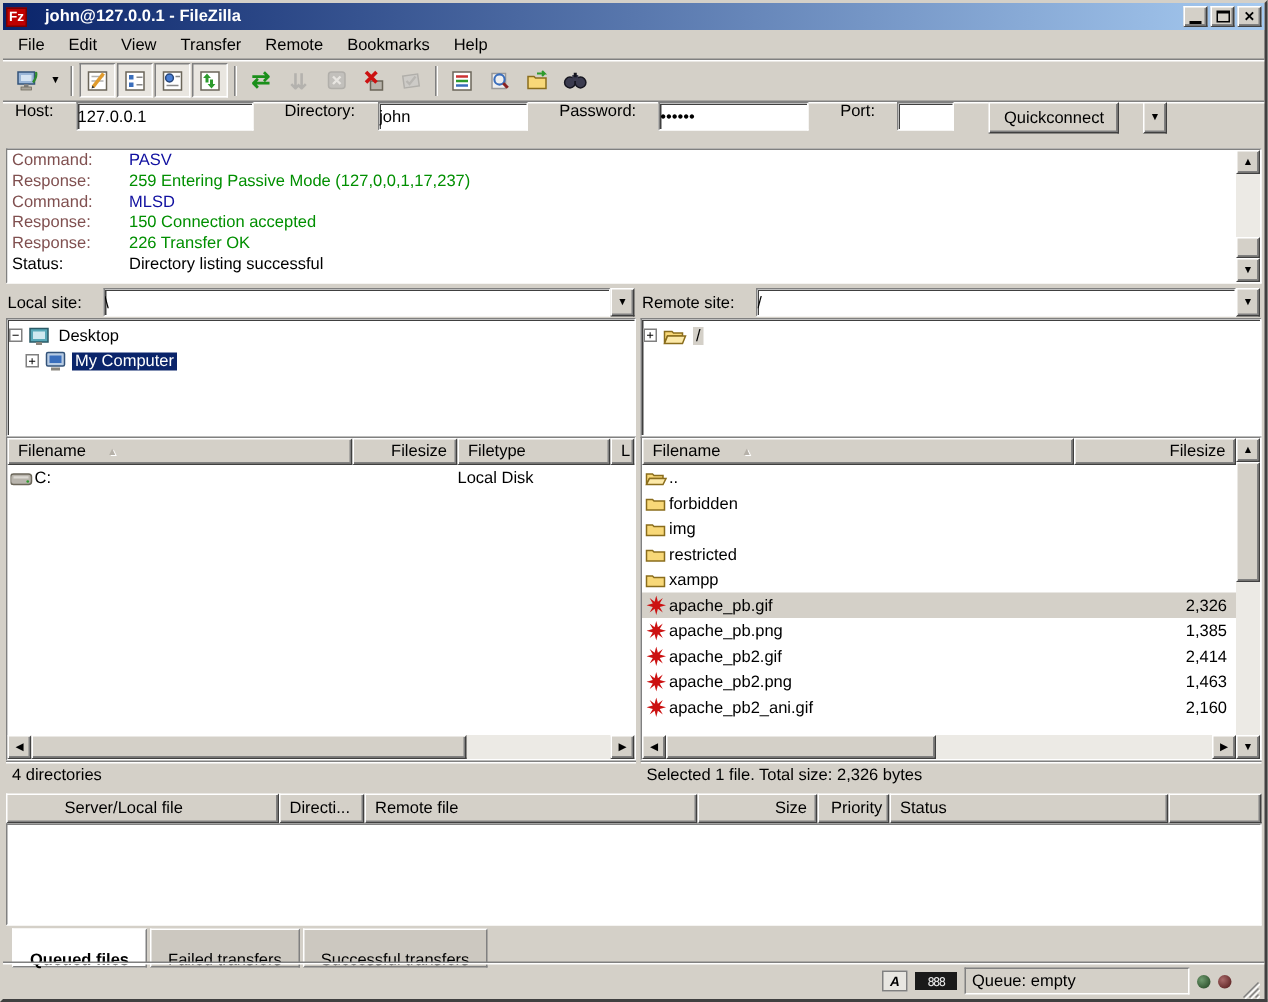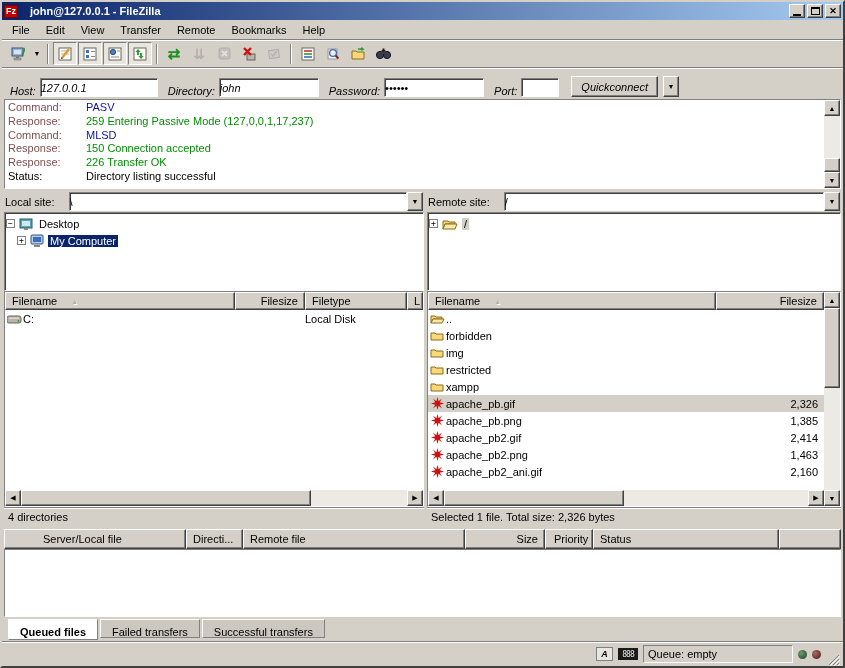--- a/index.html
+++ b/index.html
@@ -32,22 +32,22 @@
   .toolbar{height:28px;flex:0 0 28px;display:flex;align-items:center;padding-left:4px;gap:1px;
     border-top:1px solid #808080;box-shadow:inset 0 1px 0 #fff;}
   .tbtn{width:24px;height:23px;display:flex;align-items:center;justify-content:center;border:1px solid transparent;}
   .tbtn.pressed{border-color:#808080 #fff #fff #808080;background:#e9e6e0;}
   .tbtn.disabled{filter:grayscale(1) opacity(.45);}
   .tb-drop{width:12px;height:23px;display:flex;align-items:center;justify-content:center;font-size:7px;}
   .tsep{width:2px;height:20px;border-left:1px solid #808080;border-right:1px solid #fff;margin:0 3px;}
   .glyph-green{color:#1a8f1a;font-size:15px;font-weight:bold;line-height:1;}
   .glyph-dim{color:#7f937f;font-size:14px;font-weight:bold;line-height:1;}
   
-  .quickbar{height:30px;flex:0 0 30px;display:flex;align-items:flex-end;padding-left:8px;gap:4px;
-    border-top:1px solid #808080;box-shadow:inset 0 1px 0 #fff;font-style:italic;}
+  .quickbar{height:30px;flex:0 0 30px;display:flex;align-items:flex-start;padding-left:8px;gap:15px;
+    border-top:1px solid #808080;box-shadow:inset 0 1px 0 #fff;}
   .qlabel{margin-left:6px;}
   .field{height:19px;display:flex;align-items:center;padding:0 0;white-space:nowrap;overflow:hidden;}
   .qc-btn{height:21px;padding:0 9px;display:flex;align-items:center;margin-left:8px;}
   .qc-drop{width:16px;height:21px;display:flex;align-items:center;justify-content:center;font-size:7px;margin-left:1px;}
   
   .logpane{margin:2px;height:90px;flex:0 0 90px;display:flex;}
   .log-lines{flex:1;padding:1px 3px;overflow:hidden;background:#fff;}
   .log-line{line-height:13.8px;white-space:nowrap;}
   .log-label{display:inline-block;width:78px;}
   .t-command .log-label,.t-response .log-label{color:var(--log-label);}
@@ -107,29 +107,29 @@
   .q-header{height:20px;flex:0 0 20px;display:flex;}
   .q-c1{width:182px;flex:0 0 182px;padding-left:38px;}
   .q-c2{width:57px;flex:0 0 57px;}
   .q-c3{width:222px;flex:0 0 222px;}
   .q-c4{width:80px;flex:0 0 80px;}
   .q-c5{width:48px;flex:0 0 48px;padding-left:8px;}
   .q-c6{width:186px;flex:0 0 186px;}
   .q-c7{flex:1;}
   .q-body{flex:1;background:#fff;border:1px solid;border-color:#808080 #fff #fff #808080;}
   .q-tabs{height:24px;flex:0 0 24px;display:flex;align-items:flex-start;padding:2px 0 0 4px;gap:2px;}
-  .tab{height:19px;line-height:17px;padding:4px 11px;background:#ccc8c0;
+  .tab{height:19px;line-height:17px;padding:12px 11px;background:#ccc8c0;
     border:1px solid;border-color:#fff #808080 #808080 #fff;}
   .tab.active{background:#fff;font-weight:bold;height:21px;}
   
   .statusbar{height:25px;flex:0 0 25px;display:flex;align-items:center;justify-content:flex-end;gap:5px;
     padding:0 3px;border-top:1px solid #808080;box-shadow:inset 0 1px 0 #fff;}
   .sb-icon-a{width:17px;height:14px;border:1px solid #808080;background:#e8e6e1;display:flex;align-items:center;
     justify-content:center;font-size:9px;font-style:italic;font-weight:bold;}
-  .sb-icon-num{width:20px;height:12px;background:#1a1a1a;color:#e8e8e8;display:flex;align-items:center;
+  .sb-icon-num{width:28px;height:12px;background:#1a1a1a;color:#e8e8e8;display:flex;align-items:center;
     justify-content:center;font-size:8px;font-family:"DejaVu Sans Mono",monospace;letter-spacing:-1px;}
   .queue-panel{width:150px;height:18px;line-height:16px;padding-left:4px;background:var(--face);
     border:1px solid;border-color:#808080 #fff #fff #808080;}
   .led{width:9px;height:9px;border-radius:50%;}
   .led.green{background:radial-gradient(circle at 35% 35%,#6f9b6f,#1d3f1d);}
   .led.red{background:radial-gradient(circle at 35% 35%,#a96a6a,#4d1414);}
   .grip{width:14px;height:14px;align-self:flex-end;}
 </style>
 </head>
 <body>

